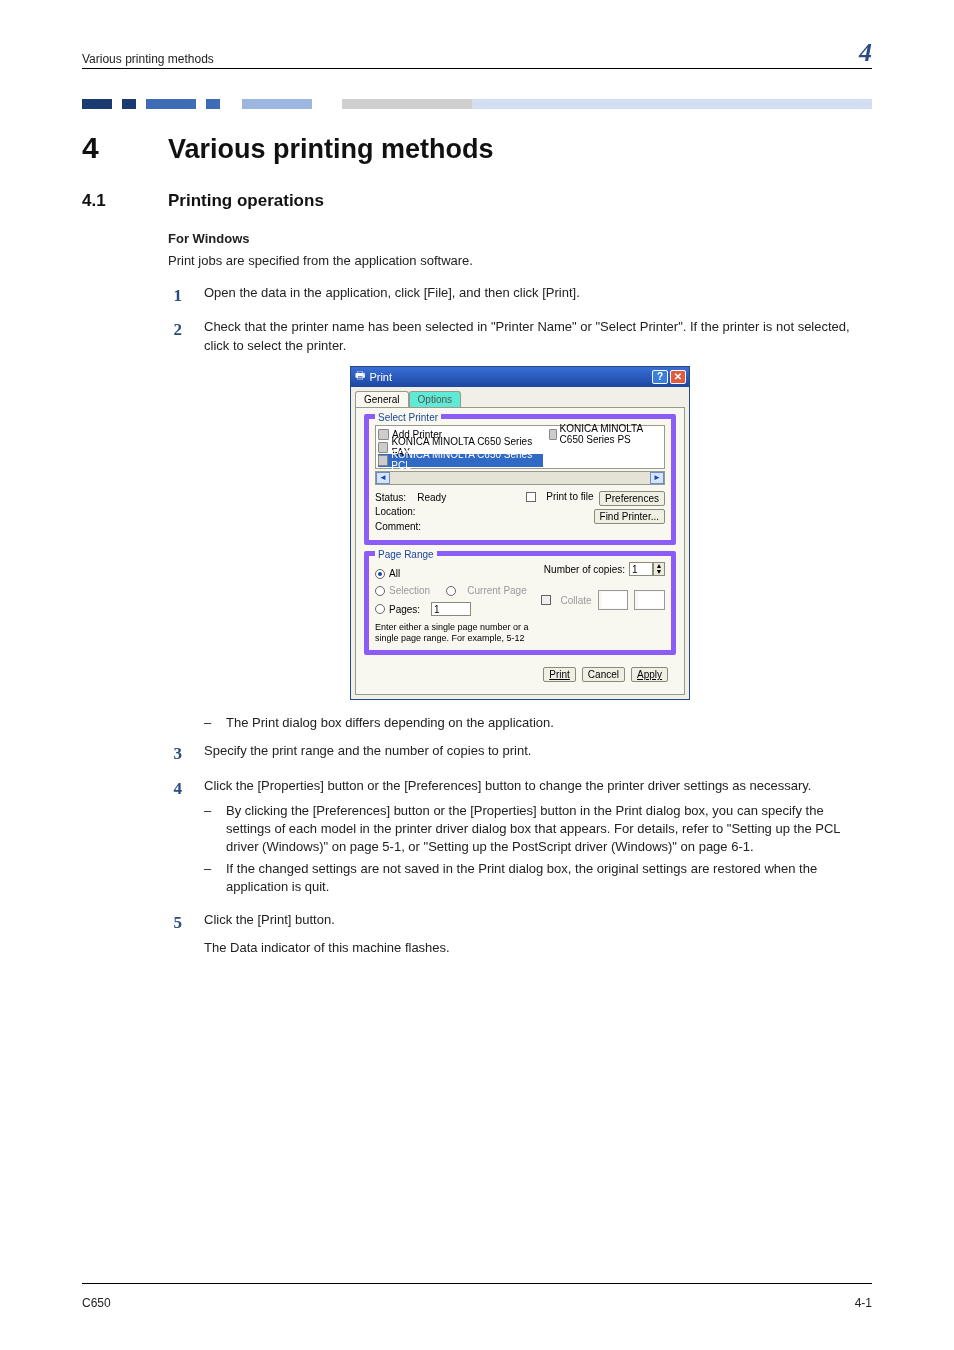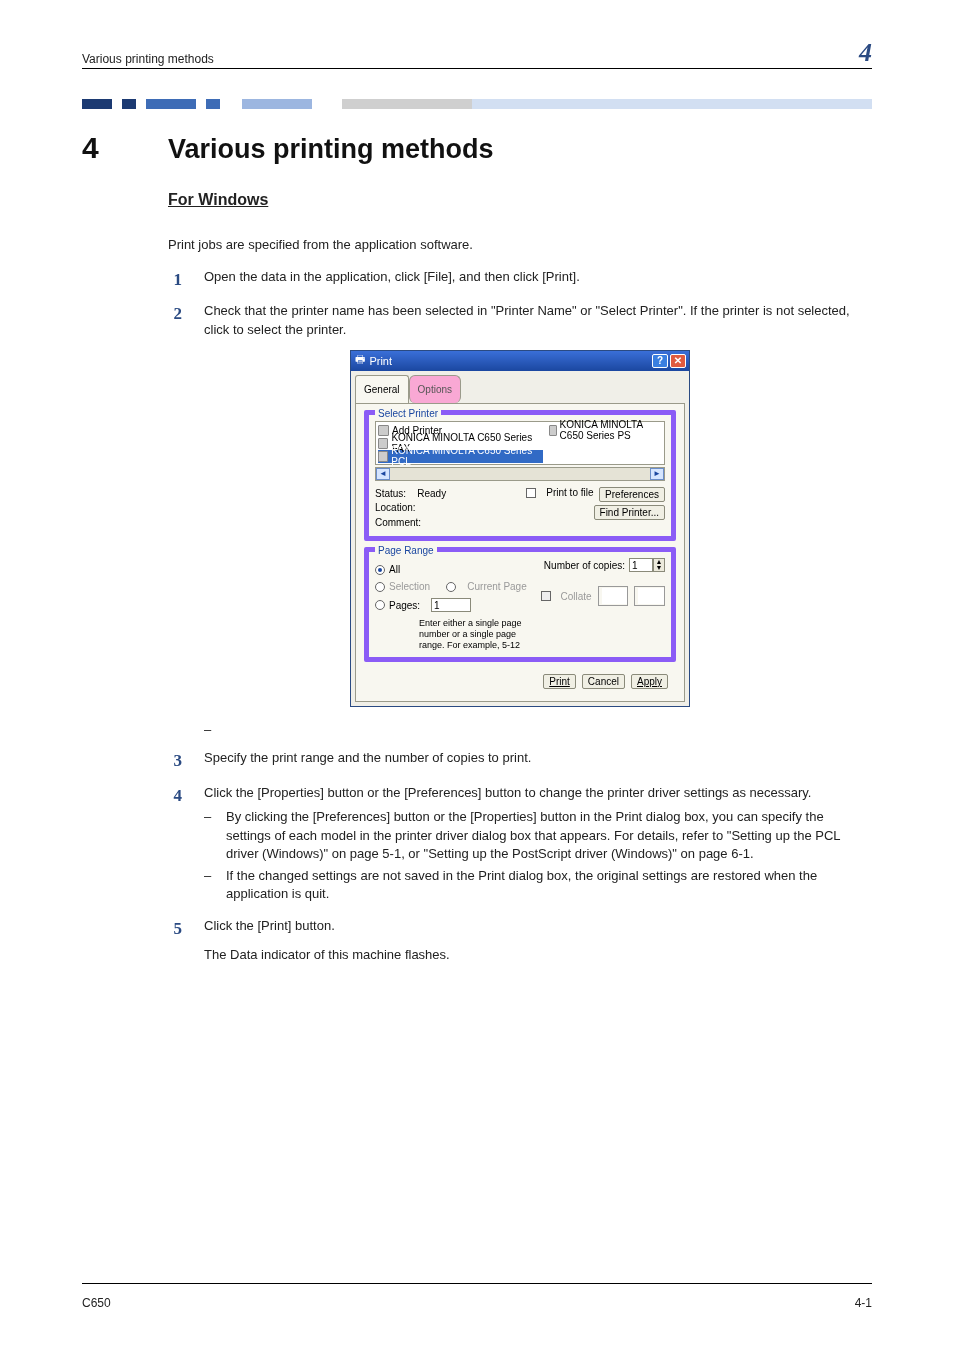--- a/index.html
+++ b/index.html
@@ -85,23 +85,22 @@
     width: 52px;
   }
   .section-title {
     font-size: 17px;
     font-weight: 700;
     color: #111;
   }
   .content-col { margin-left: 86px; }
   .sub-title {
     font-weight: 700;
-    font-size: 16px;
-    margin-bottom: 27px;
-    text-decoration: underline;
+    font-size: 13px;
+    margin-bottom: 6px;
   }
   .para {
     margin: 0 0 14px 0;
     line-height: 1.35;
   }
   .step {
     display: flex;
     column-gap: 22px;
     margin: 10px 0 8px 0;
     line-height: 1.45;
@@ -164,28 +163,28 @@
     font-size: 10px;
   }
   .pd-btn.help { background: #3a7fe0; color: #fff; }
   .pd-btn.close { background: #e15b3f; color: #fff; }
   .pd-tabs {
     display: flex;
     padding: 4px 4px 0 4px;
     gap: 0;
   }
   .pd-tab {
-    padding: 8px 8px;
+    padding: 2px 8px;
     border: 1px solid #9a9a8a;
     border-bottom: none;
     border-top-left-radius: 3px;
     border-top-right-radius: 3px;
     background: #f8f7f0;
   }
-  .pd-tab.inactive { background: #f9a8d4; color:#555;border-radius:6px;}
+  .pd-tab.inactive { background: #5eead4; color:#555;}
   .pd-body {
     border: 1px solid #9a9a8a;
     margin: 0 4px 4px 4px;
     background: #f8f7f0;
     padding: 6px 8px;
   }
   .pd-group {
     border: 5px solid #8b5cf6;
     border-radius: 2px;
     padding: 6px 6px 6px 6px;
@@ -285,20 +284,24 @@
     <div class="seg c-white" style="width:22px"></div>
     <div class="seg c-lightblue" style="width:70px"></div>
     <div class="seg c-white" style="width:30px"></div>
     <div class="seg c-gray" style="width:130px"></div>
     <div class="seg c-paleblue" style="flex:1"></div>
   </div>
 
   <div class="chapter">
     <span class="chapter-num">4</span>
     <span class="chapter-title">Various printing methods</span>
+  </div>
+  <div class="section">
+    <span class="section-num">4.1</span>
+    <span class="section-title">Printing operations</span>
   </div>
 
   <div class="content-col">
     <div class="sub-title">For Windows</div>
     <p class="para">Print jobs are specified from the application software.</p>
 
     <div class="step">
       <div class="step-num">1</div>
       <div class="step-body">Open the data in the application, click [File], and then click [Print].</div>
     </div>
@@ -376,21 +379,21 @@
           <div class="pd-group">
             <span class="pd-group-title">Page Range</span>
             <div class="pd-pr-section">
               <div style="width:55%;">
                 <div class="pd-radio">
                     <span class="dot on"></span>
                     <span>All</span>
                   </div>
                 <div class="pd-radio disabled-text"><span class="dot"></span><span>Selection</span>&nbsp;&nbsp;&nbsp;<span class="dot"></span>&nbsp;<span>Current Page</span></div>
                 <div class="pd-radio"><span class="dot"></span><span>Pages:</span>&nbsp;<input class="pd-input" value="1" style=""></div>
-                <div style="font-size:9px; line-height:1.2; margin-top:2px;margin-left:44px;">Enter either a single page number or a single page range.  For example, 5-12</div>
+                <div style="font-size:9px; line-height:1.2; margin-top:2px;">Enter either a single page number or a single page range.  For example, 5-12</div>
               </div>
               <div style="width:45%;">
                 <div style="display:flex; align-items:center; gap:4px; justify-content:flex-end;">
                   <span>Number of copies:</span>
                   <span class="pd-spin">
                     <input class="pd-input" style="width: 24px;" value="1">
                     <span class="pd-spin-btn">
                         <span>▲</span>
                         <span>▼</span>
                       </span>
@@ -414,20 +417,21 @@
             <span class="pd-minibtn" style="text-decoration:underline;">Apply</span>
           </div>
         </div>
       </div>
     </div>
 
     <div style="margin-left:36px">
       <ul class="dash-list">
         <li>
             <span class="dash">–</span>
+            <span>The Print dialog box differs depending on the application.</span>
           </li>
       </ul>
     </div>
 
     <div class="step">
       <div class="step-num">3</div>
       <div class="step-body">Specify the print range and the number of copies to print.</div>
     </div>
 
     <div class="step">

